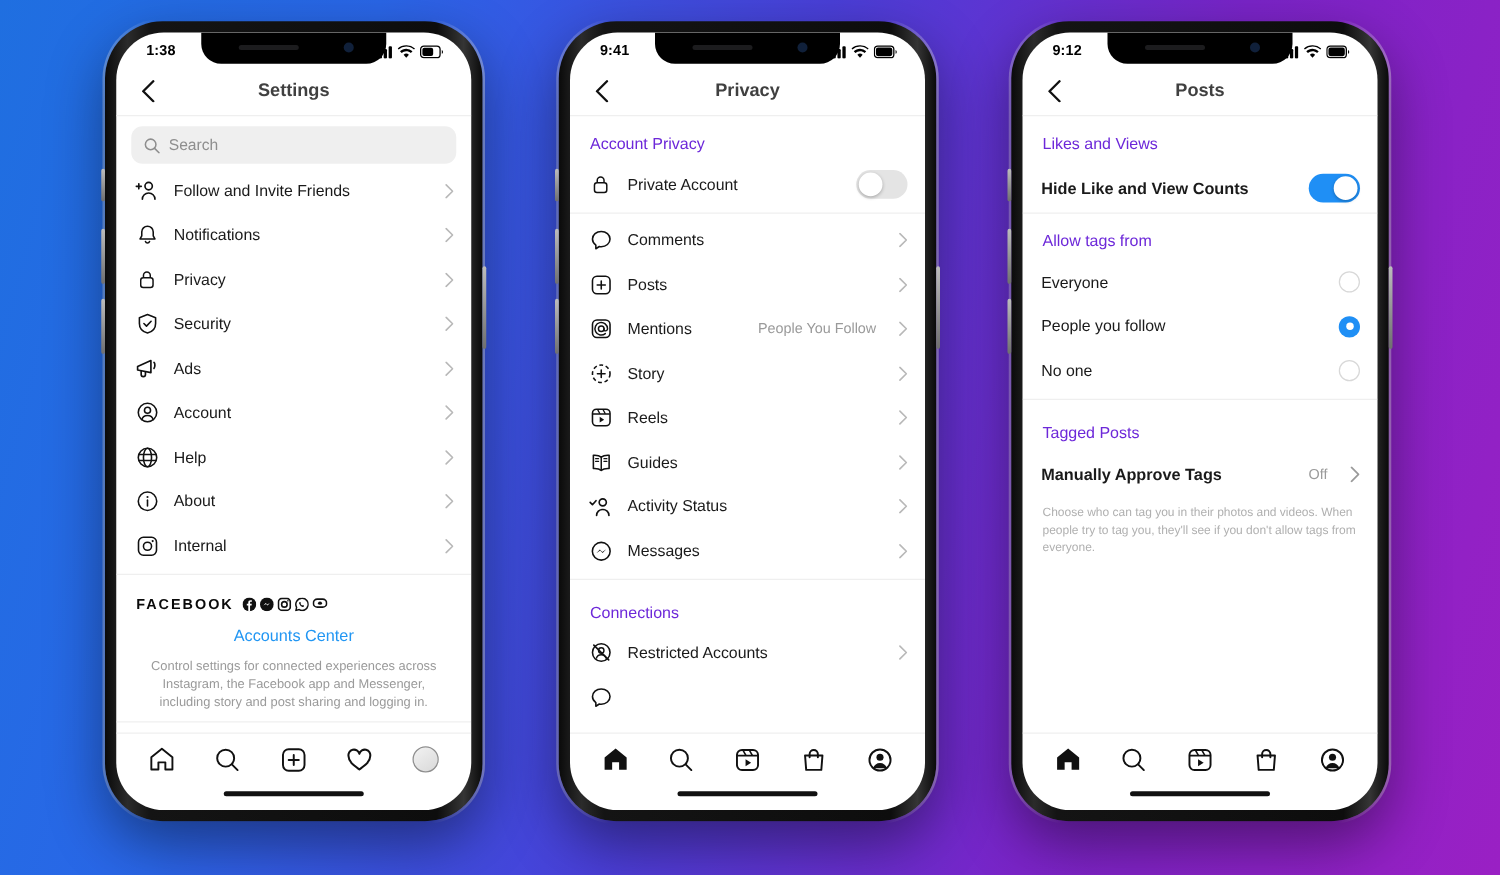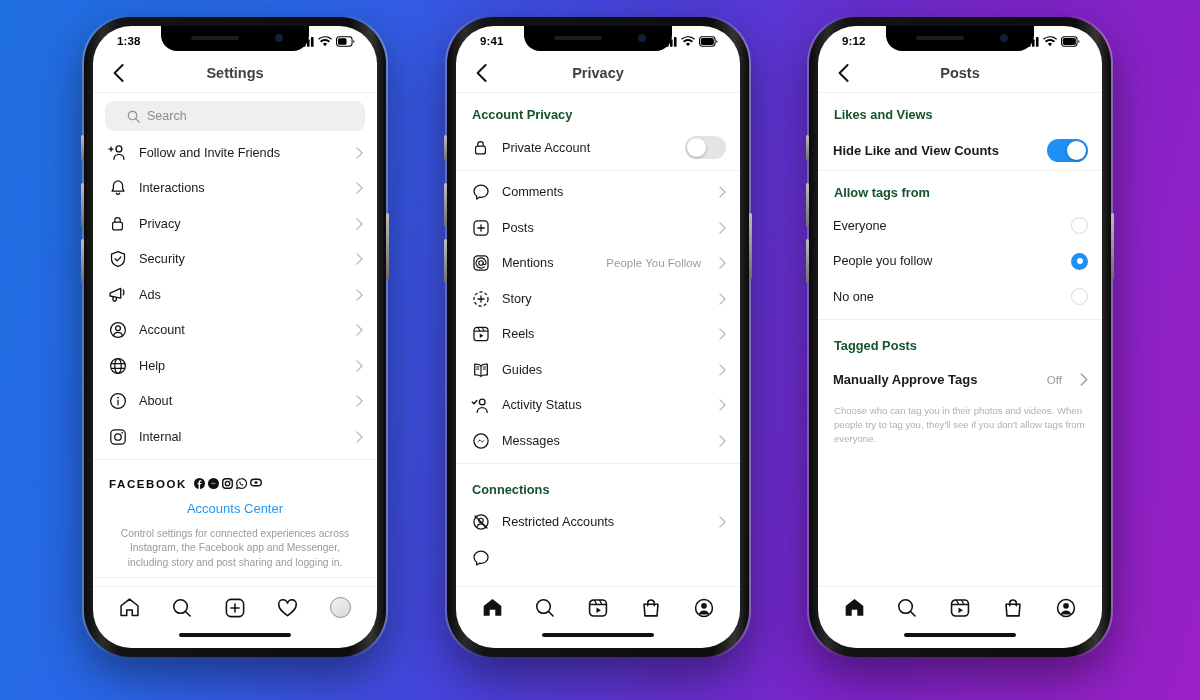--- a/index.html
+++ b/index.html
@@ -59,35 +59,35 @@
     position:absolute; left:0; right:0; text-align:center;
     font-size:14.5px; font-weight:bold; color:#404040; pointer-events:none;
   }
 
   
   .content{ flex:1 1 auto; overflow:hidden; position:relative; }
 
   .searchwrap{ padding:8px 12px 4px; }
   .searchbox{
     display:flex; align-items:center; gap:7px;
-    background:#efefef; border-radius:9px; height:30px; padding:0 22px;
+    background:#efefef; border-radius:9px; height:30px; padding:0 10px;
   }
   .searchbox .ph{ font-size:12.5px; color:#8e8e8e; }
 
   .row{
     display:flex; align-items:center; height:35.5px;
     padding:0 14px 0 15px; gap:12px; cursor:pointer;
   }
   .row .ico{ width:19px; height:19px; flex:0 0 19px; display:flex; align-items:center; justify-content:center; }
   .row .lbl{ font-size:12.7px; color:#1a1a1a; flex:1 1 auto; white-space:nowrap; }
   .row .val{ font-size:11.5px; color:#9a9a9a; margin-right:6px; white-space:nowrap;}
   .chev{ color:#b8b8b8; }
 
   .sec-head{
-    font-size:12.8px; font-weight:bold; color:#14532d;
+    font-size:12.8px; font-weight:normal; color:#6d28d9;
     padding:14px 16px 8px;
   }
   .divider{ height:1px; background:#efefef; margin:4px 0; }
   .divider.thin{ margin:0; }
 
   
   .fbblock{ padding:14px 16px 6px;text-align:center; }
   .fbtitle{ display:flex; align-items:center; gap:7px; }
   .fbtitle .word{ font-size:11.5px; font-weight:bold; letter-spacing:1.6px; color:#0a0a0a;}
   .fbicons{ display:flex; align-items:center; gap:3px;}
@@ -207,21 +207,21 @@
           </span>
       </div>
 
       <div class="row">
         <span class="ico">
             <svg width="18" height="18" viewBox="0 0 20 20">
               <path d="M10 2.2a5.1 5.1 0 0 0-5.1 5.1v3.4L3.4 13.5h13.2l-1.5-2.8V7.3A5.1 5.1 0 0 0 10 2.2z" fill="none" stroke="#111" stroke-width="1.4" stroke-linejoin="round"></path>
               <path d="M8.2 15.8a1.9 1.9 0 0 0 3.6 0" fill="none" stroke="#111" stroke-width="1.4" stroke-linecap="round"></path>
             </svg>
           </span>
-        <span class="lbl">Interactions</span>
+        <span class="lbl">Notifications</span>
         <span class="chev">
             <svg width="7" height="12" viewBox="0 0 8 14">
               <path d="M1 1l6 6-6 6" fill="none" stroke="#b8b8b8" stroke-width="1.5" stroke-linecap="round" stroke-linejoin="round"></path>
             </svg>
           </span>
       </div>
 
       <div class="row">
         <span class="ico">
             <svg width="17" height="17" viewBox="0 0 20 20">

